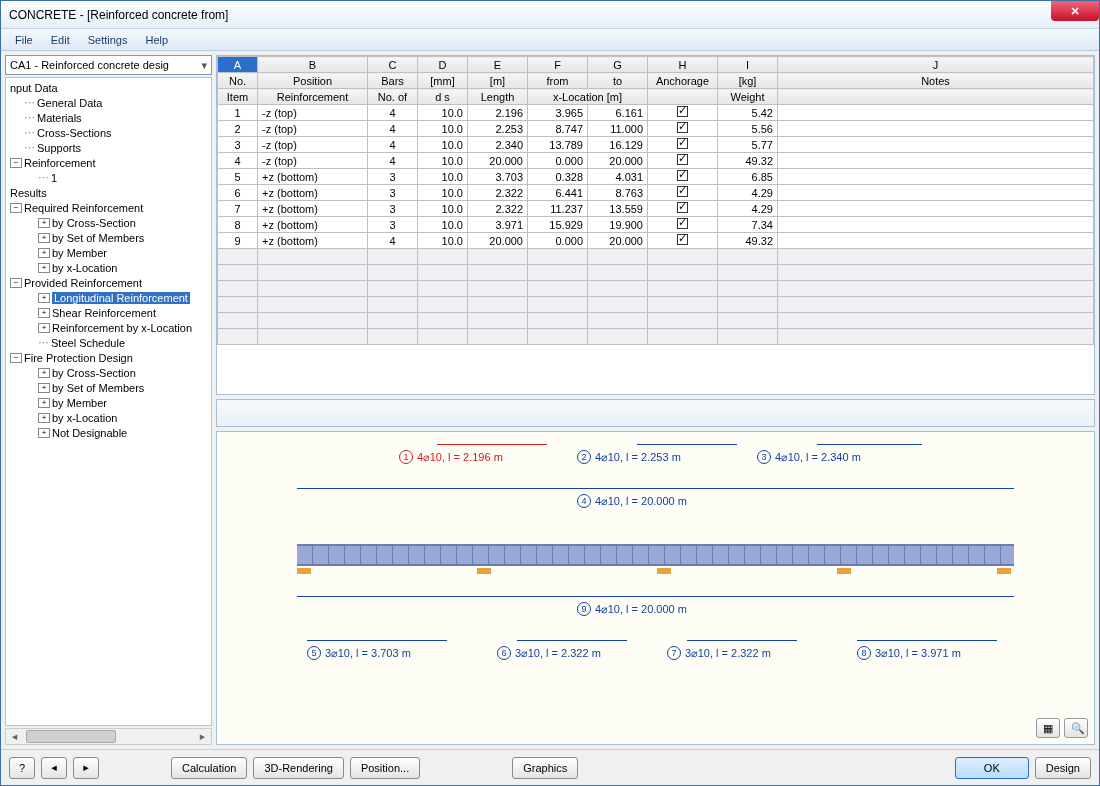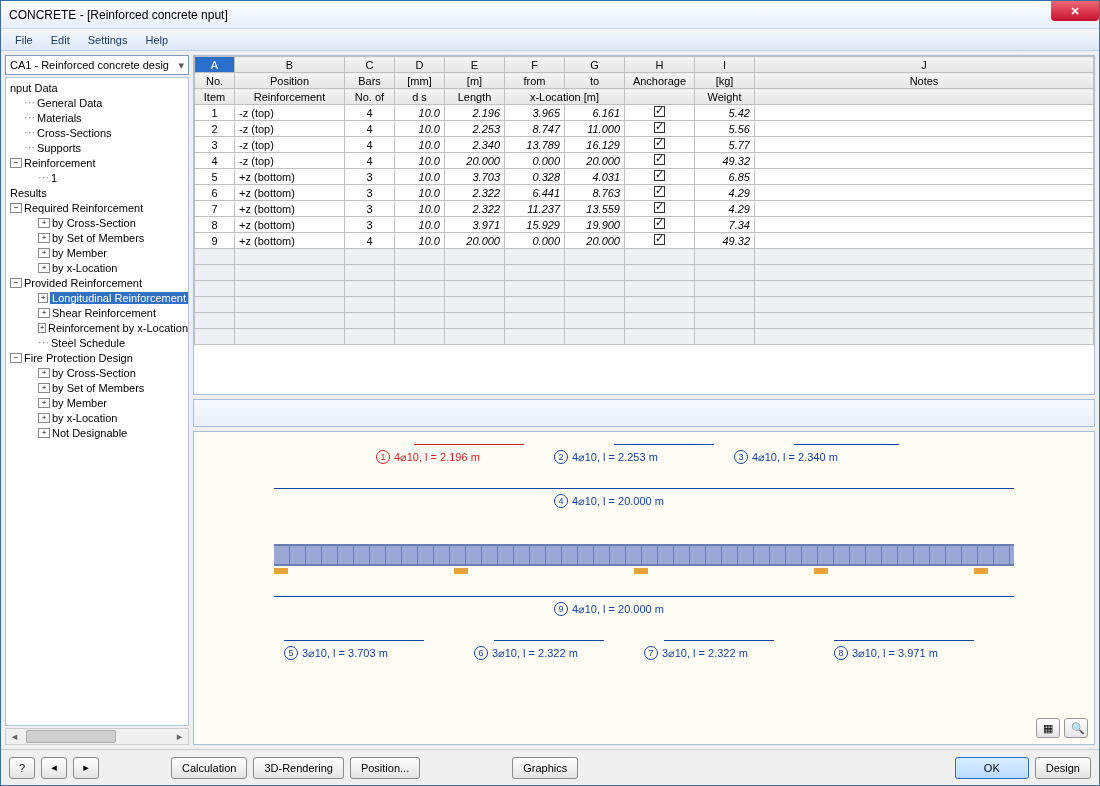--- a/index.html
+++ b/index.html
@@ -4,21 +4,21 @@
 <style>
 * { box-sizing: border-box; font-family: "Segoe UI", Tahoma, sans-serif; font-size: 11px; }
 body { margin: 0; background: #fff; user-select: none; }
 .window { width: 1100px; height: 786px; border: 1px solid #3b6ea5; background: #fff; display: flex; flex-direction: column; }
 .titlebar { height: 28px; background: linear-gradient(#fdfeff, #e6eef8); display: flex; align-items: center; padding-left: 8px; border-bottom: 1px solid #c8d6e8; position: relative; }
 .titlebar .title { color: #000; font-size: 12px; }
 .titlebar .close { position: absolute; right: 0; top: 0; width: 48px; height: 20px; background: linear-gradient(#e67, #c8102e); border-radius: 0 0 4px 4px; display: flex; align-items: center; justify-content: center; color: #fff; font-weight: bold; }
 .menubar { height: 22px; background: linear-gradient(#f4f8fc, #dee9f6); border-bottom: 1px solid #b8cce0; display: flex; align-items: center; padding-left: 6px; gap: 2px; }
 .menubar span { padding: 2px 8px; color: #1a3d6d; }
 .body { flex: 1; display: flex; overflow: hidden; padding: 4px; gap: 4px; background: #f0f0f0; }
-.leftcol { width: 184px; display: flex; flex-direction: column; gap: 2px; }
+.leftcol { width: 207px; display: flex; flex-direction: column; gap: 2px; }
 .combo { height: 20px; border: 1px solid #7a9ac0; background: #fff; display: flex; align-items: center; padding: 0 4px; position: relative; }
 .combo::after { content: "▾"; position: absolute; right: 4px; color: #555; }
 .tree { flex: 1; border: 1px solid #b0c4de; background: #fff; overflow: auto; padding: 2px 0; }
 .tree .node { white-space: nowrap; padding: 1px 0 1px 4px; display: flex; align-items: center; height: 15px; }
 .tree .node .toggle { width: 12px; height: 10px; display: inline-flex; align-items: center; justify-content: center; border: 1px solid #888; font-size: 8px; line-height: 8px; margin-right: 2px; background: #fff; }
 .tree .node.selected span.label { background: #3171c3; color: #fff; padding: 0 2px; }
 .tree .indent1 { padding-left: 18px; }
 .tree .indent2 { padding-left: 32px; }
 .tree .dots { color: #888; margin-right: 2px; }
 .hscroll { height: 17px; border: 1px solid #ccc; background: #f0f0f0; position: relative; }
@@ -28,21 +28,21 @@
 .panel-title { height: 20px; background: linear-gradient(#e9eff7, #d4e0ef); border: 1px solid #a8bdd6; display: flex; align-items: center; padding-left: 6px; color: #1a3d6d; font-size: 12px; }
 .grid-wrap { height: 340px; border: 1px solid #a8bdd6; background: #fff; display: flex; flex-direction: column; }
 .grid { flex: 1; overflow: auto; }
 table.grid-table { border-collapse: collapse; width: 100%; table-layout: fixed; }
 table.grid-table th, table.grid-table td { border: 1px solid #c0c0c0; padding: 1px 4px; height: 16px; overflow: hidden; }
 table.grid-table th { background: linear-gradient(#f5f5f5, #e6e6e6); font-weight: normal; }
 th.colA { width: 40px; } th.colB { width: 110px; } th.colC { width: 50px; } th.colD { width: 50px; }
 th.colE { width: 60px; } th.colF { width: 60px; } th.colG { width: 60px; } th.colH { width: 70px; }
 th.colI { width: 60px; } th.colJ { }
 .th-A-sel { background: #2a6fcc !important; color: #fff; }
-td.num { text-align: right; font-style: italic; }
+td.num { text-align: right; }
 td.ctr, th.ctr { text-align: center; }
 tr.section td { background: #f4f4f4; color: #1542a0; padding-left: 6px; }
 .chk { display: inline-block; width: 11px; height: 11px; border: 1px solid #333; position: relative; }
 .chk::after { content: "✓"; position: absolute; top: -3px; left: 0; font-size: 11px; }
 .notes-strip { height: 28px; border: 1px solid #a8bdd6; background: linear-gradient(#f6f9fc, #eaf0f7); }
 .graphic-area { flex: 1; border: 1px solid #a8bdd6; background: #fdfdf6; position: relative; overflow: hidden; }
 .rebar-label { position: absolute; font-family: "Courier New", monospace; font-size: 11px; display: flex; align-items: center; gap: 4px; }
 .rebar-label .circ { width: 14px; height: 14px; border-radius: 50%; display: inline-flex; align-items: center; justify-content: center; font-size: 9px; }
 .rebar-line { position: absolute; height: 1px; }
 .beam { position: absolute; left: 80px; right: 80px; top: 112px; height: 22px; background: repeating-linear-gradient(90deg, #9ba8d6 0, #9ba8d6 15px, #6b7db0 15px, #6b7db0 16px); border-top: 2px solid #6b7db0; border-bottom: 2px solid #6b7db0; }
@@ -54,21 +54,21 @@
 .footer button { height: 22px; border: 1px solid #8a8a8a; background: linear-gradient(#fefefe,#e4e4e4); border-radius: 3px; padding: 0 10px; }
 .footer button.ok { border: 1px solid #2a6fcc; background: linear-gradient(#dbeeff,#b9dcff); padding: 0 28px; color: #000; }
 .footer button.icon { width: 26px; padding: 0; }
 </style>
 </head>
 <body>
 
 <div class="window">
 
   <div class="titlebar">
-    <span class="title">CONCRETE - [Reinforced concrete nput]</span>
+    <span class="title">CONCRETE - [Reinforced concrete from]</span>
     <div class="close">
         <span>✕</span>
       </div>
   </div>
 
   <div class="menubar">
     <span>File</span>
     <span>Edit</span>
     <span>Settings</span>
     <span>Help</span>

